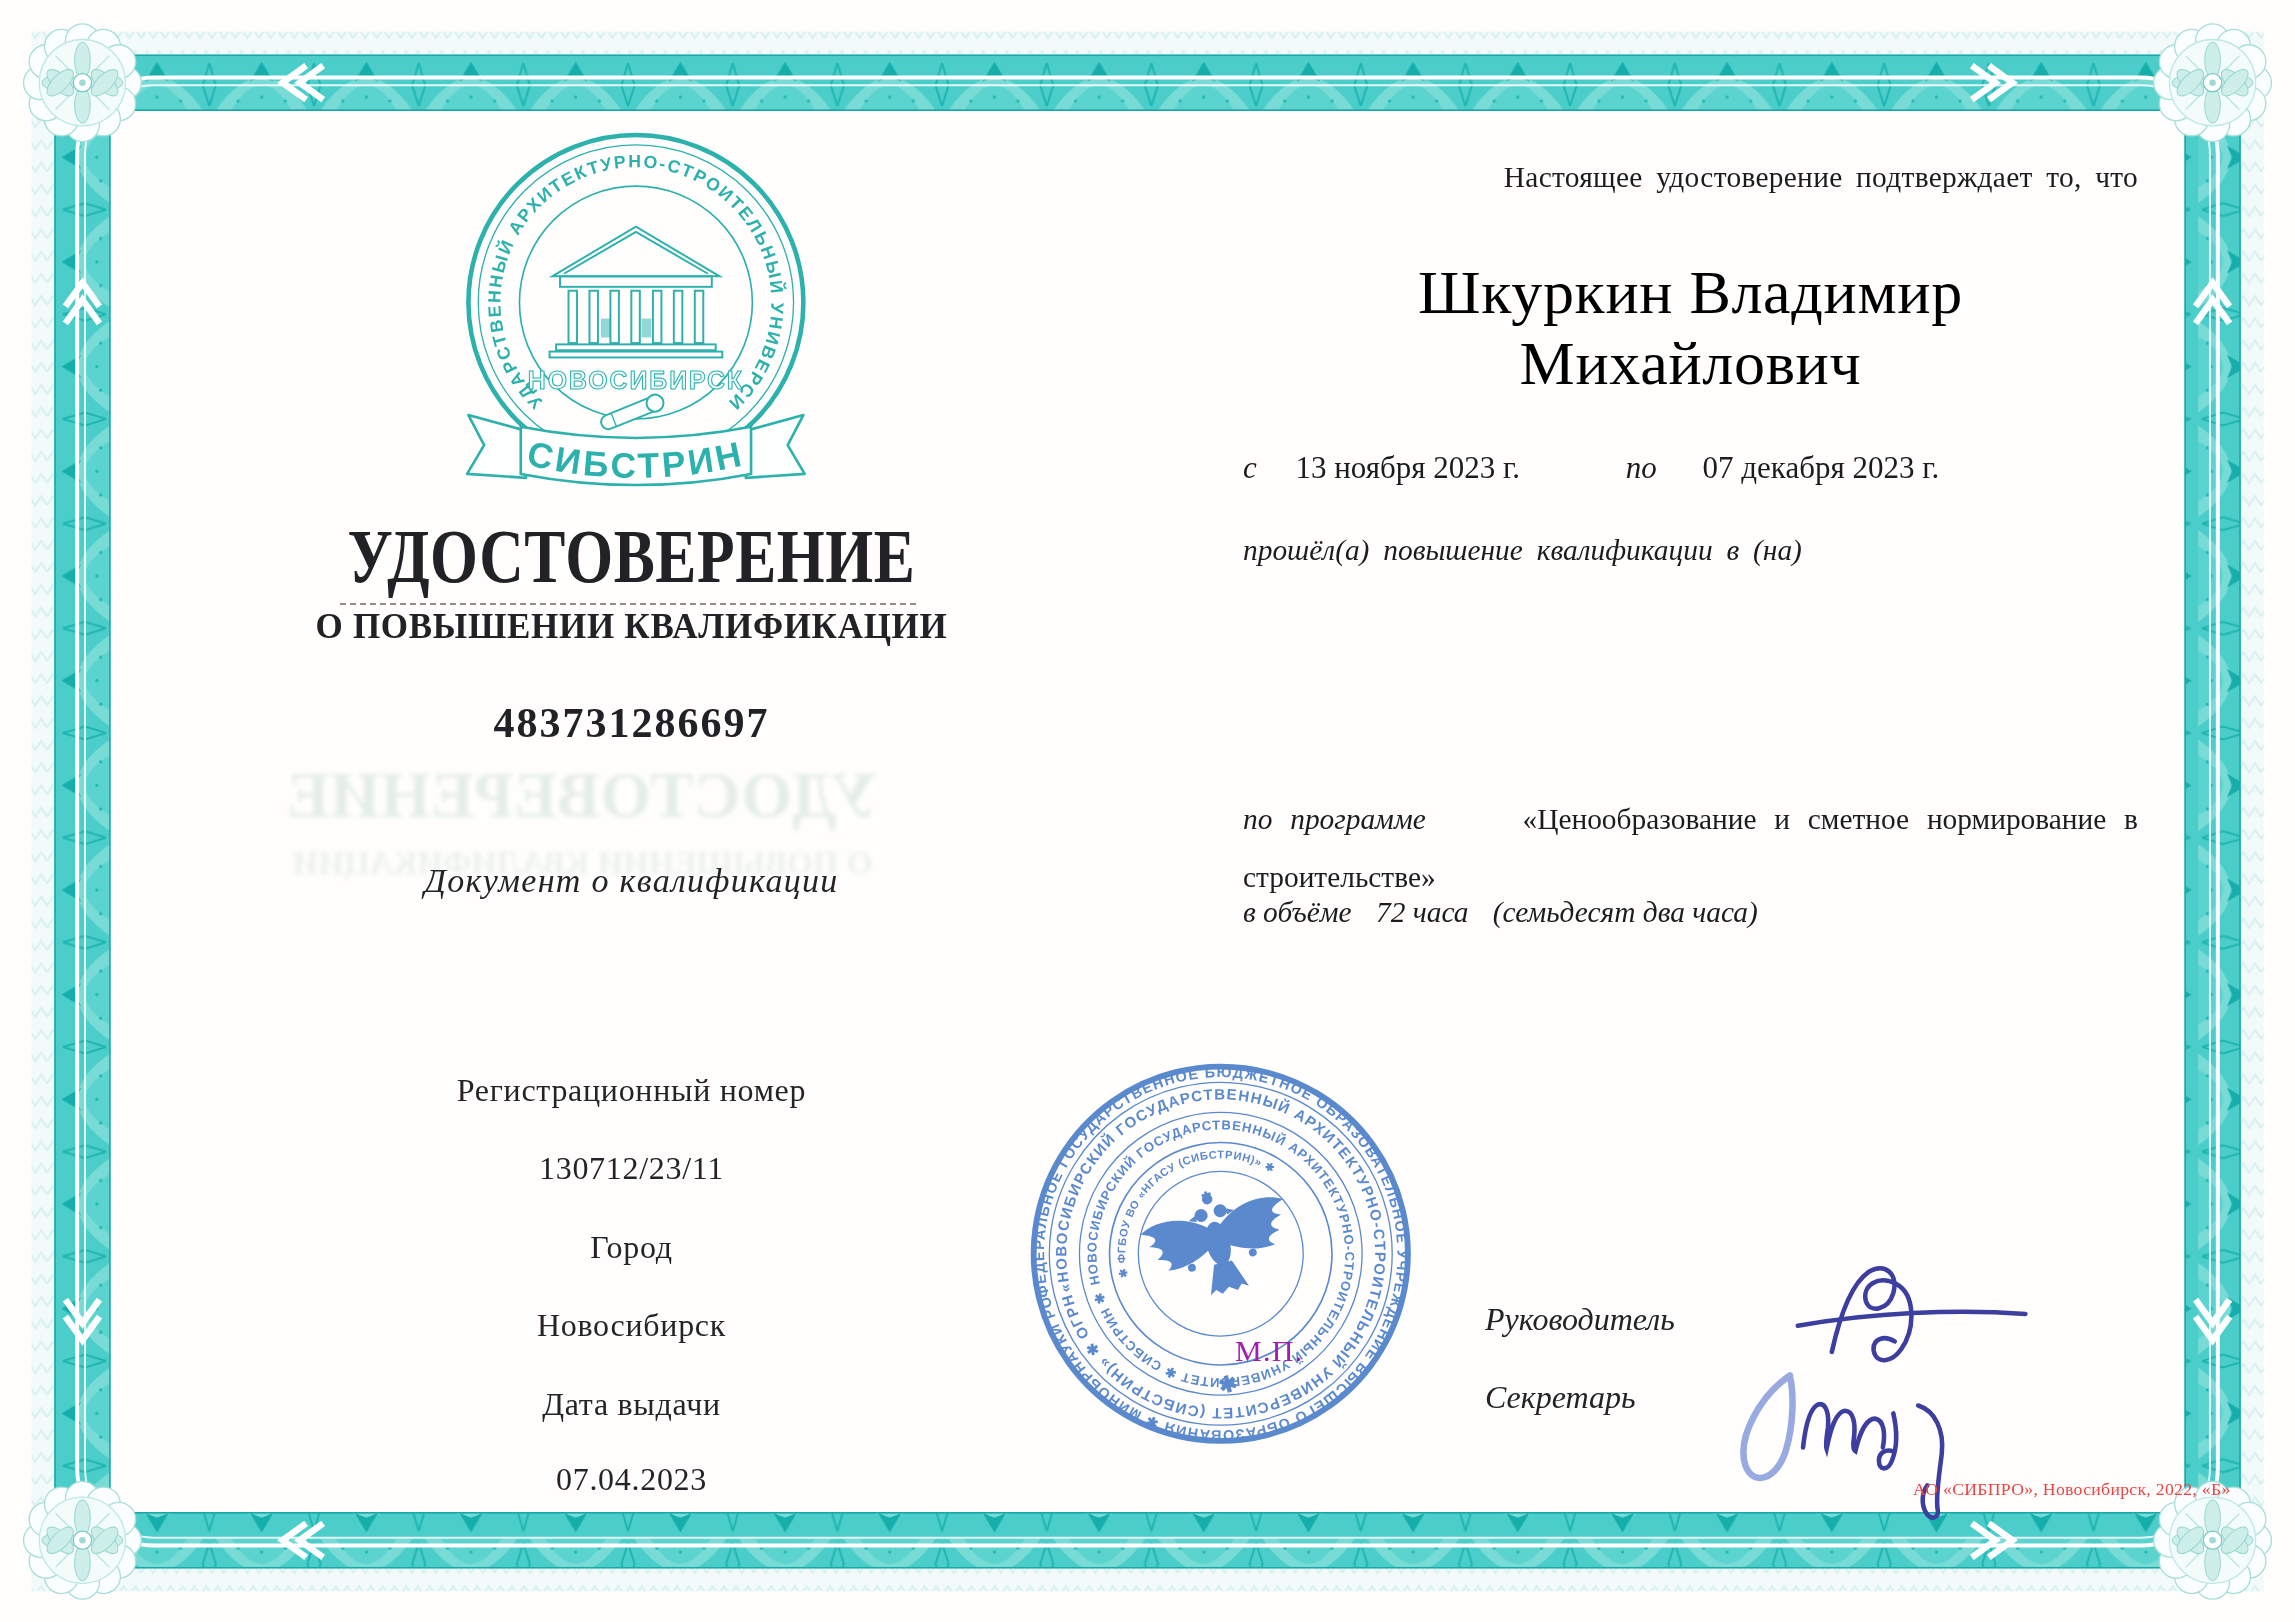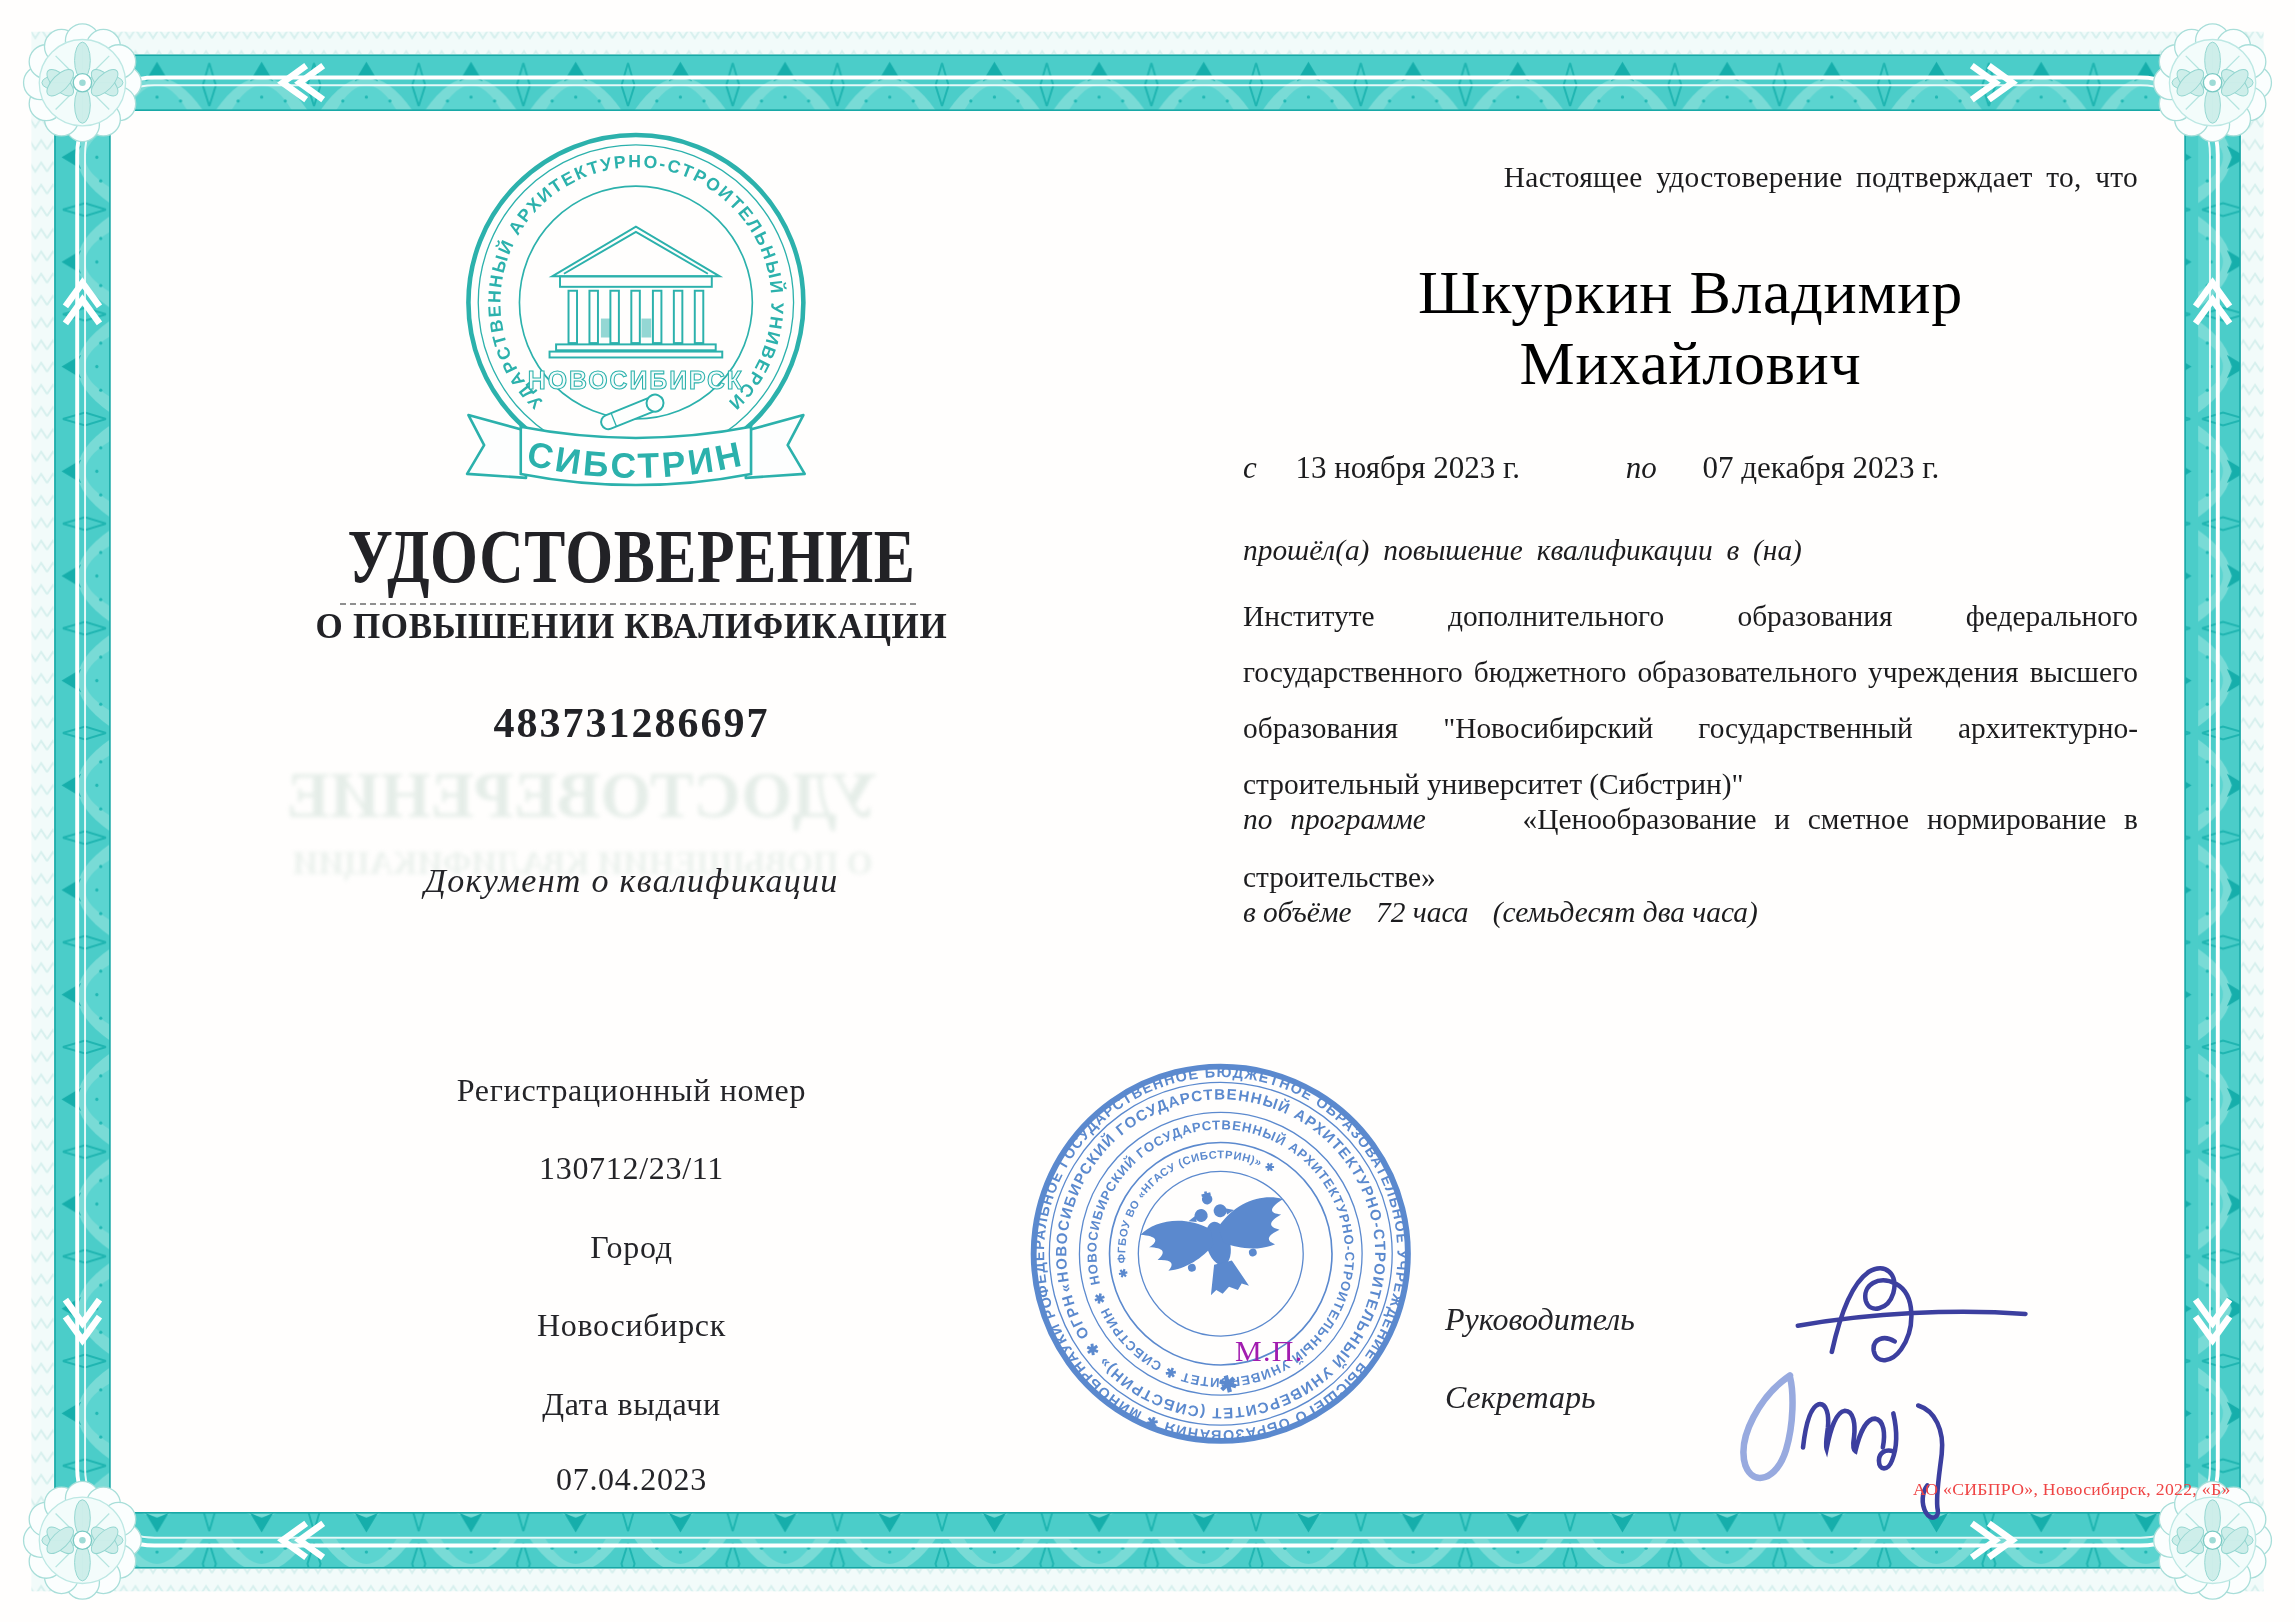--- a/index.html
+++ b/index.html
@@ -22,21 +22,21 @@
   .name{top:257px;font-size:62px;letter-spacing:0.7px;text-align:center;color:#000000;}
   .dates{top:450px;font-size:31px;text-align:center;}
   .dates .it{font-style:italic;}
   .completed{top:534px;font-size:29.4px;font-style:italic;word-spacing:6.5px;}
   .inst{top:588px;font-size:29.4px;line-height:56px;text-align:justify;}
   .prog{top:790px;font-size:29.4px;line-height:58px;text-align:justify;}
   .prog .it{font-style:italic;}
   .volume{top:896px;font-size:29.4px;font-style:italic;}
   .volume span{margin-right:17px;}
   .mp{left:1235px;top:1334px;font-size:30px;color:#a21caf;letter-spacing:1.3px;}
-  .offlabel{left:1445px;font-size:32px;font-style:italic;color:#232327;}
+  .offlabel{left:1485px;font-size:32px;font-style:italic;color:#232327;}
   .head{top:1301px;}
   .secr{top:1379px;}
   .printnote{left:1890px;top:1479px;font-size:17.7px;color:#ef4444;letter-spacing:0.3px;margin-left:23px;}
   
   .ghost{position:absolute;z-index:2;color:#9dbfae;transform:scaleX(-1);filter:blur(2px);font-weight:bold;text-align:center;}
   .g1{left:222px;top:758px;width:720px;font-size:65px;opacity:.26;}
   .g2{left:275px;top:845px;width:615px;font-size:33px;opacity:.20;}
 </style>
 </head>
 <body>
@@ -264,21 +264,20 @@
   <div class="txt rline name">Шкуркин Владимир Михайлович</div>
 
   <div class="txt dates" style="left:1243px">
     <span class="it">с</span>
     <span style="margin-left:31px">13 ноября 2023 г.</span>
     <span class="it" style="margin-left:98px">по</span>
     <span style="margin-left:38px">07 декабря 2023 г.</span>
   </div>
 
   <div class="txt rline completed">прошёл(а) повышение квалификации в (на)</div>
-  <div class="txt rline inst">Институте дополнительного образования федерального государственного бюджетного образовательного учреждения высшего образования "Новосибирский государственный архитектурно-строительный университет (Сибстрин)"</div>
 
   <div class="txt rline prog">
     <span class="it">по программе</span>
     <span style="margin-left:79px">«Ценообразование и сметное нормирование в строительстве»</span>
   </div>
 
   <div class="txt rline volume">
     <span>в объёме</span>
     <span>72 часа</span>
     <span>(семьдесят два часа)</span>

